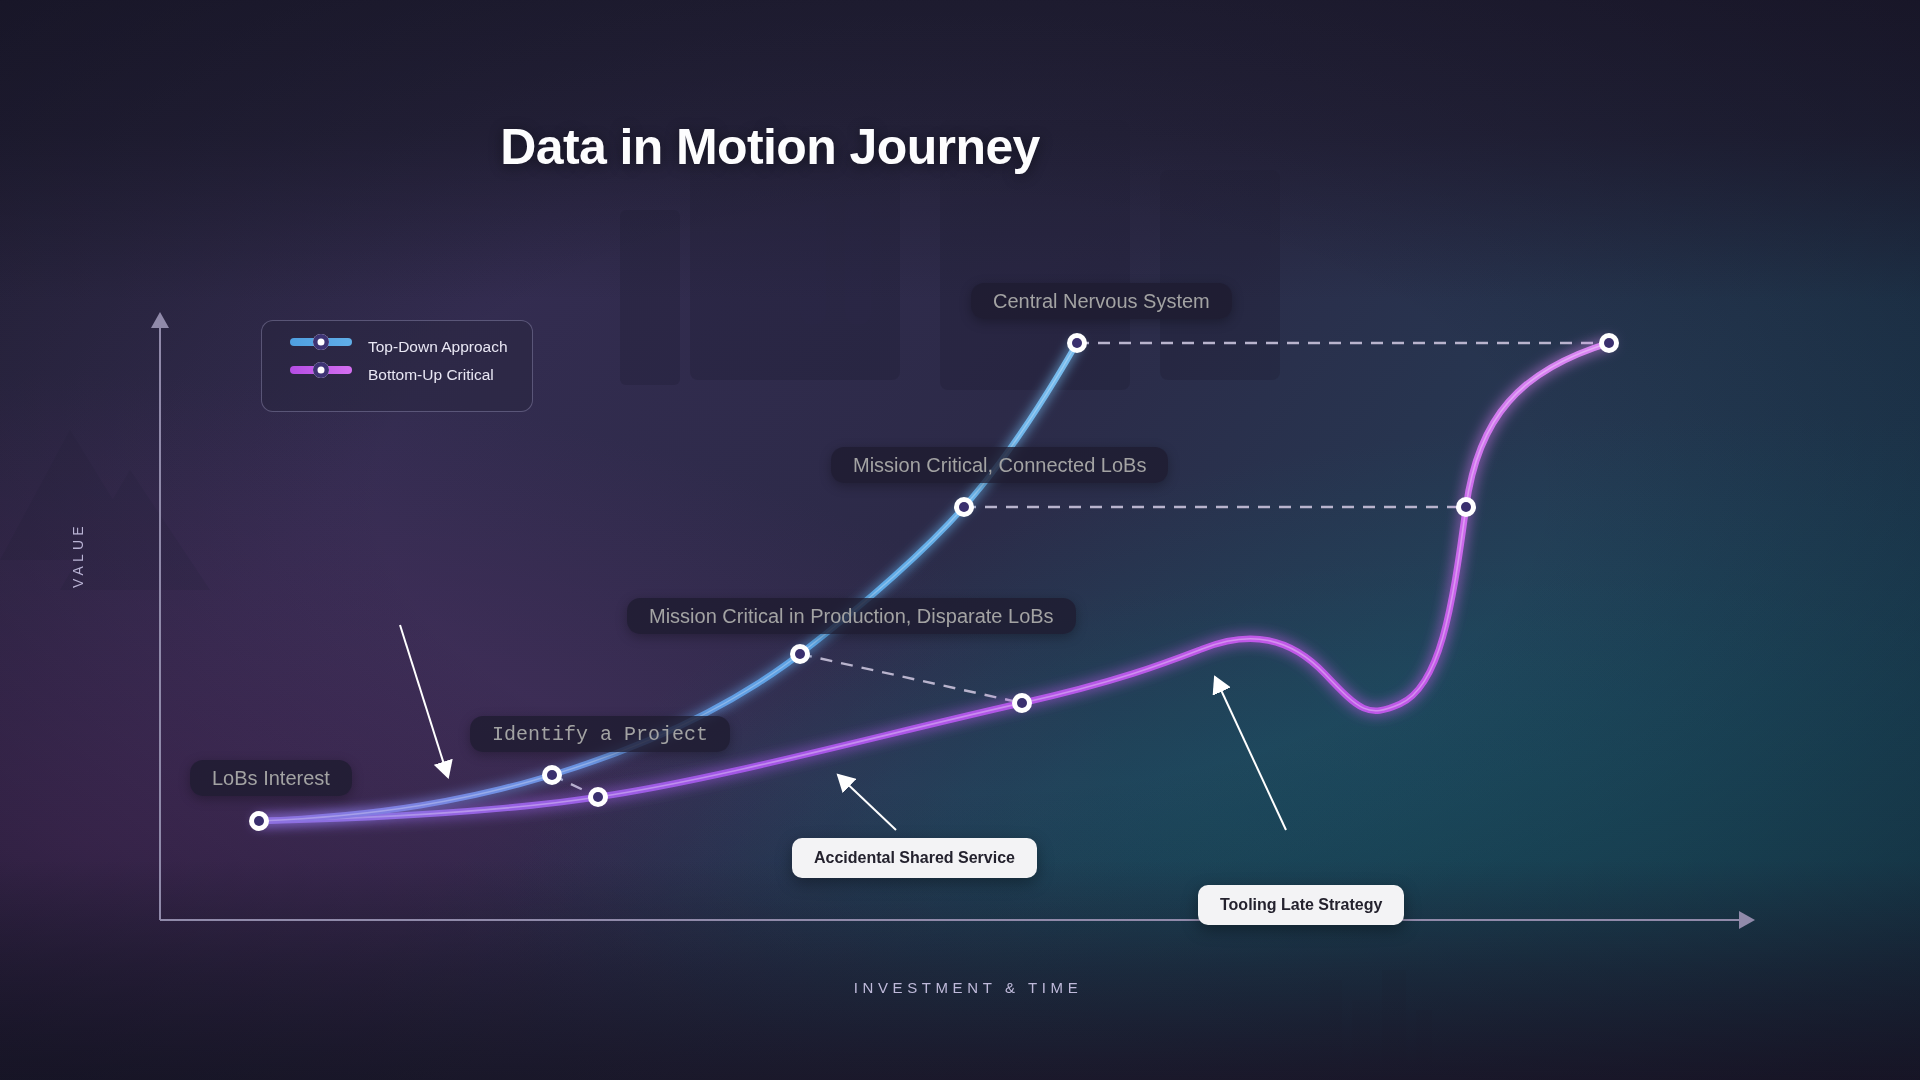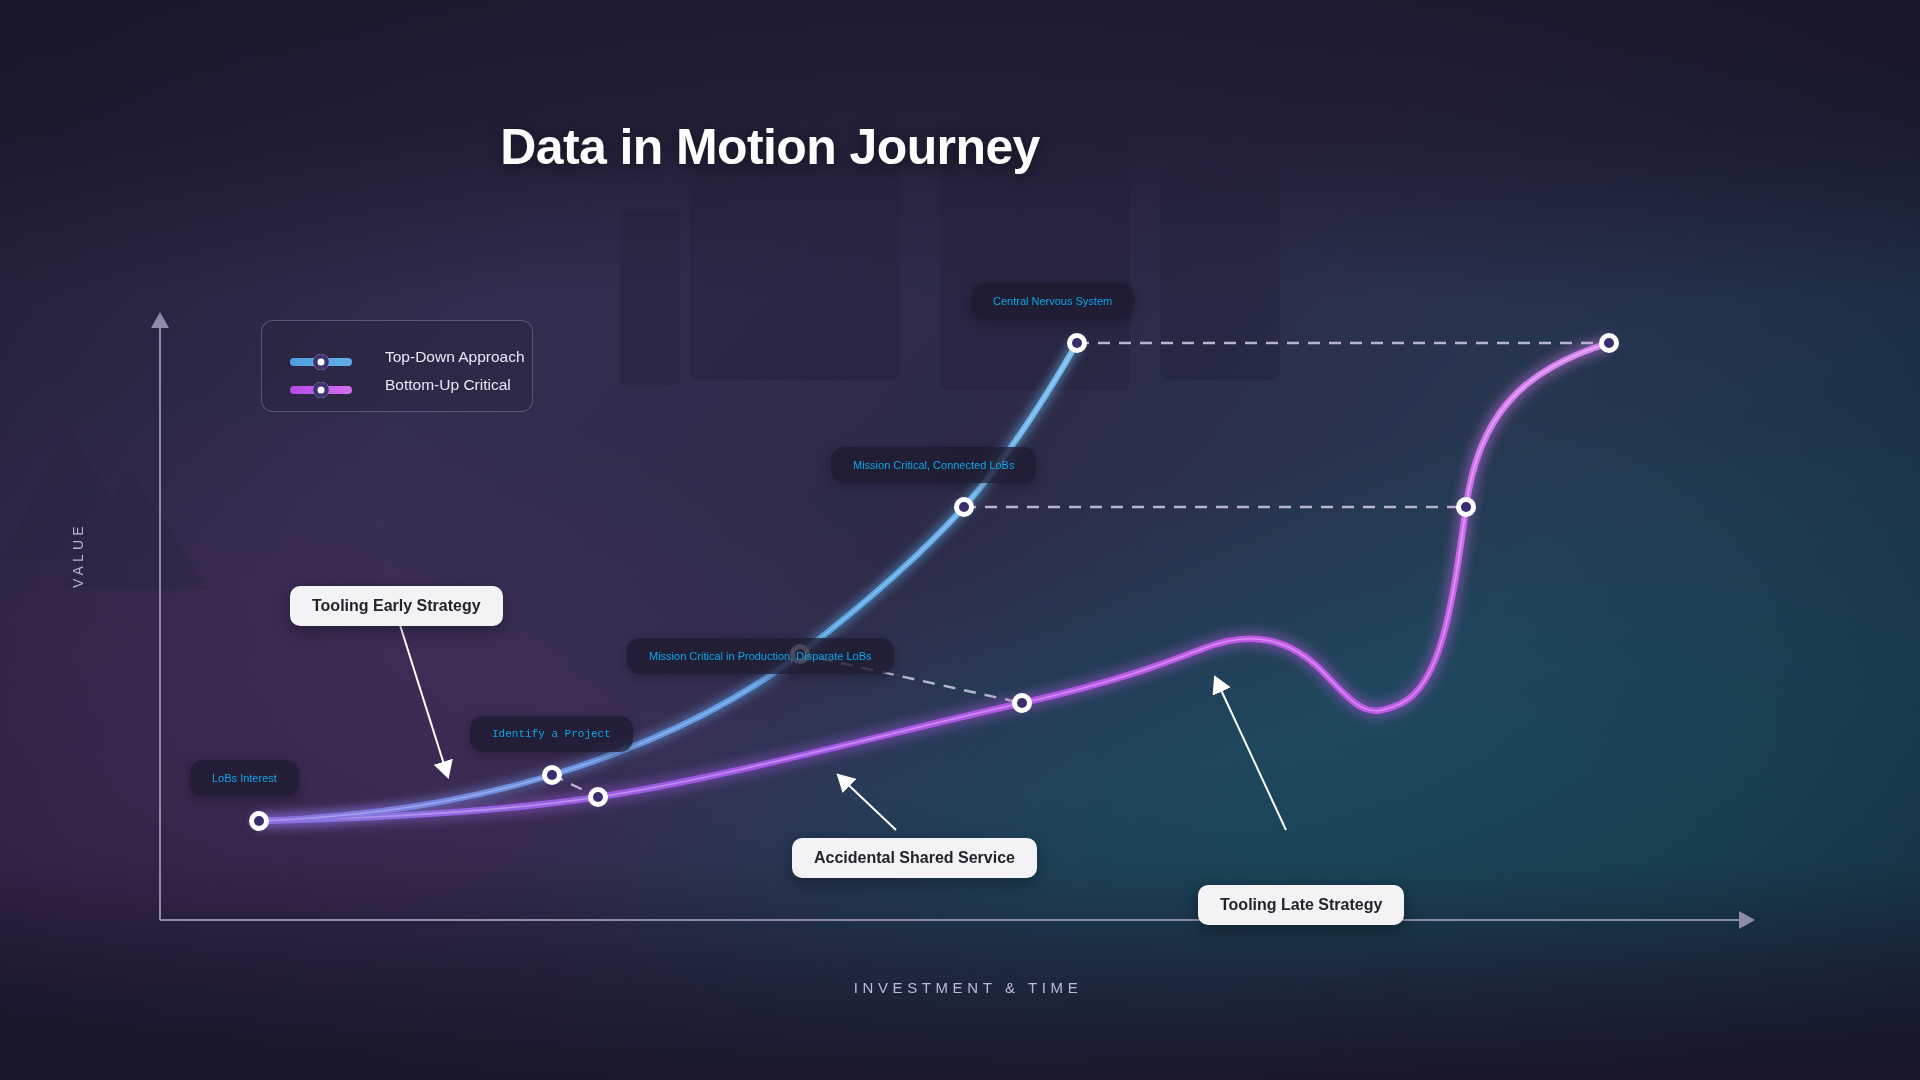--- a/index.html
+++ b/index.html
@@ -67,40 +67,40 @@
   }
 
   
   #legend {
     position:absolute; left:261px; top:320px; width:272px; height:92px;
     border:1px solid rgba(160,155,195,.40);
     border-radius:12px;
     background:rgba(38,35,60,.42);
     padding:17px 0 0 28px;
   }
-  .legend-row { display:flex; align-items:flex-end; height:28px;gap:17px; }
+  .legend-row { display:flex; align-items:flex-start; height:28px; }
   .legend-swatch { position:relative; width:62px; height:8px; border-radius:4px; margin-right:16px; }
   .legend-swatch.blue { background:linear-gradient(90deg,#4f9fe0,#60aee8); }
   .legend-swatch.purple { background:linear-gradient(90deg,#b44de4,#d46ff0); }
   .legend-swatch::after {
     content:""; position:absolute; left:50%; top:50%;
     width:16px; height:16px; margin:-8px 0 0 -8px;
     border-radius:50%; background:#fff;
     box-shadow:inset 0 0 0 4.5px #3e3474;
   }
   .legend-label { font-size:15.5px; color:#e9e7f4; }
 
   
   .lbl {
     position:absolute; display:flex; align-items:center; justify-content:center;
     white-space:nowrap;
   }
   .lbl.dark {
     background:rgba(30,28,48,.80);
-    color:#0ea5e9; font-size:11px;
+    color:#a3a3a3; font-size:20px;
     border-radius:13px;
     padding:0 22px; height:36px;
     box-shadow:0 3px 12px rgba(0,0,0,.28);
   }
   .lbl.light {
     background:#f3f3f5; color:#24222e;
     font-size:16px; font-weight:700;
     border-radius:10px;
     padding:0 22px; height:40px;
     box-shadow:0 5px 16px rgba(0,0,0,.35);
@@ -263,24 +263,23 @@
     <div class="legend-row">
       <span class="legend-swatch purple"></span>
       <span class="legend-label">Bottom-Up Critical</span>
     </div>
   </div>
 
   <div class="lbl dark" style="left:190px; top:760px;">LoBs Interest</div>
 
   <div class="lbl dark" style="left:470px; top:716px;font-family:Liberation Mono, monospace;">Identify a Project</div>
 
-  <div class="lbl dark" style="left:627px; top:598px;margin-top:40px;">Mission Critical in Production, Disparate LoBs</div>
+  <div class="lbl dark" style="left:627px; top:598px;">Mission Critical in Production, Disparate LoBs</div>
 
   <div class="lbl dark" style="left:831px; top:447px;">Mission Critical, Connected LoBs</div>
 
   <div class="lbl dark" style="left:971px; top:283px;">Central Nervous System</div>
 
-  <div class="lbl light" style="left:290px; top:586px;">Tooling Early Strategy</div>
 
   <div class="lbl light" style="left:792px; top:826px;margin-top:12px;">Accidental Shared Service</div>
 
   <div class="lbl light" style="left:1198px; top:840px;margin-top:45px;">Tooling Late Strategy</div>
 </div>
 
 </body></html>

